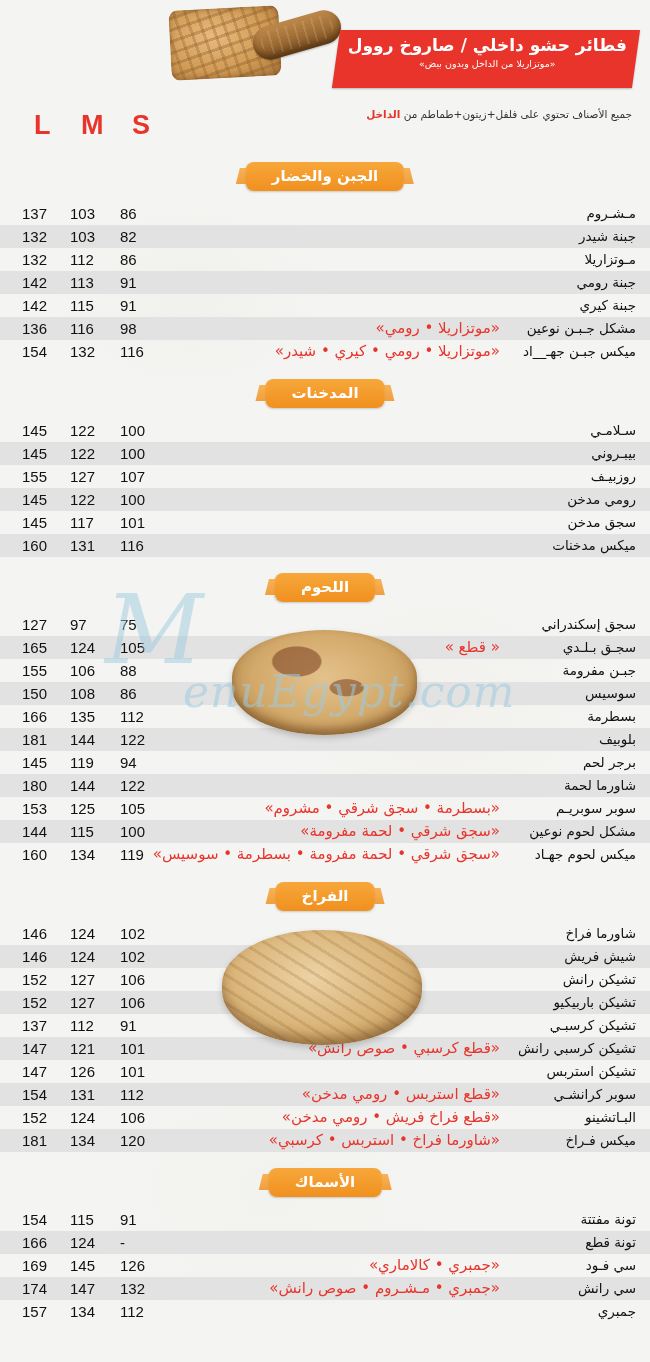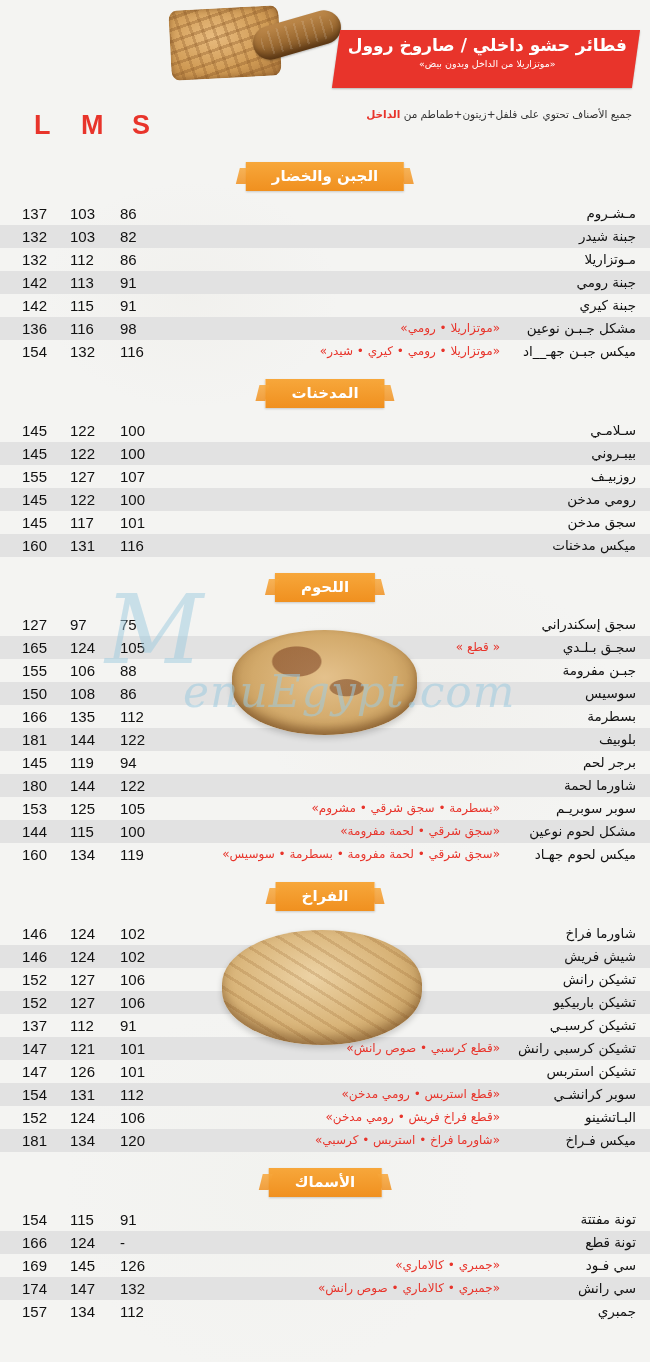--- a/index.html
+++ b/index.html
@@ -67,21 +67,21 @@
   .sz-l{left:34px;}
   .sz-m{left:81px;}
   .sz-s{left:132px;}
 
   
   .sec-head{position:relative;height:34px;margin-top:16px;}
   .sec-tag{
     position:absolute;left:50%;transform:translateX(-50%) ;
     background:linear-gradient(180deg,#f7a73b 0%,#f0901f 100%);
     color:#fff;font-weight:bold;font-size:15px;direction:rtl;
-    padding:5px 26px 6px;border-radius:0;
+    padding:5px 26px 6px;border-radius:8px;
     box-shadow:0 1px 2px rgba(0,0,0,.18);
   }
   .sec-tag:before,.sec-tag:after{
     content:"";position:absolute;top:6px;width:10px;height:16px;background:inherit;opacity:.85;
   }
   .sec-tag:before{left:-8px;transform:skewX(-14deg);}
   .sec-tag:after{right:-8px;transform:skewX(14deg);}
 
   
   .rows{margin-top:6px;}
@@ -94,21 +94,21 @@
     font-size:15px;color:#111;font-weight:normal;text-align:left;width:46px;
   }
   .p-l{left:22px;}
   .p-m{left:70px;}
   .p-s{left:120px;}
   .name{
     position:absolute;right:14px;top:0;direction:rtl;font-size:13.5px;color:#111;
     letter-spacing:.6px;white-space:nowrap;
   }
   .desc{
-    position:absolute;top:0;right:150px;direction:rtl;font-size:12px;color:#e8342b;
+    position:absolute;top:0;right:150px;direction:rtl;font-size:15px;color:#e8342b;
     white-space:nowrap;line-height:23px;
   }
 
   
   .watermark{
     position:absolute;left:105px;top:600px;width:450px;height:130px;
     pointer-events:none;user-select:none;
   }
   .wm-text{
     font-family:"DejaVu Serif",serif;font-size:44px;color:#9ecbe0;opacity:.55;
@@ -423,21 +423,21 @@
           <div class="price p-m">145</div>
           <div class="price p-s">126</div>
           <div class="name">سي فـود</div>
           <div class="desc">«جمبري • كالاماري»</div>
         </div>
         <div class="row alt">
           <div class="price p-l">174</div>
           <div class="price p-m">147</div>
           <div class="price p-s">132</div>
           <div class="name">سي رانش</div>
-          <div class="desc">«جمبري • كالاماري • صوص رانش»</div>
+          <div class="desc">«جمبري • مـشـروم • صوص رانش»</div>
         </div>
         <div class="row">
           <div class="price p-l">157</div>
           <div class="price p-m">134</div>
           <div class="price p-s">112</div>
           <div class="name">جمبري</div>
         </div>
       </div>
     </div>
 

